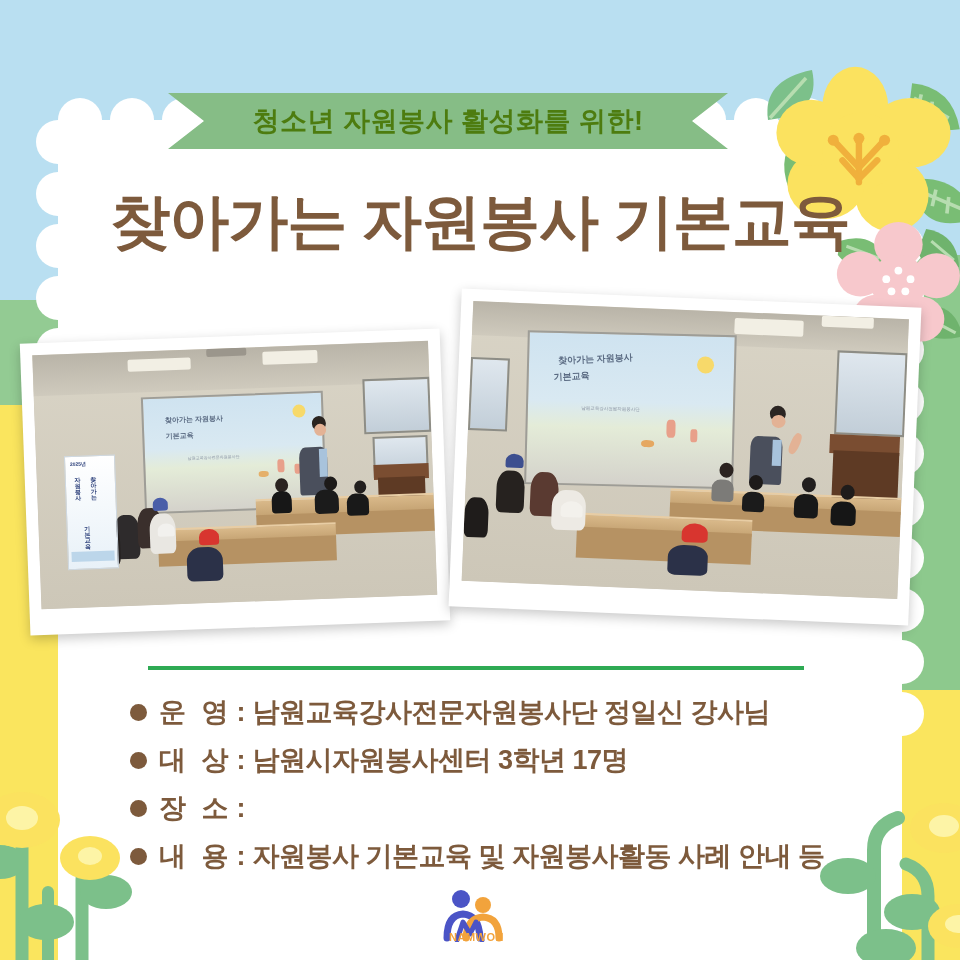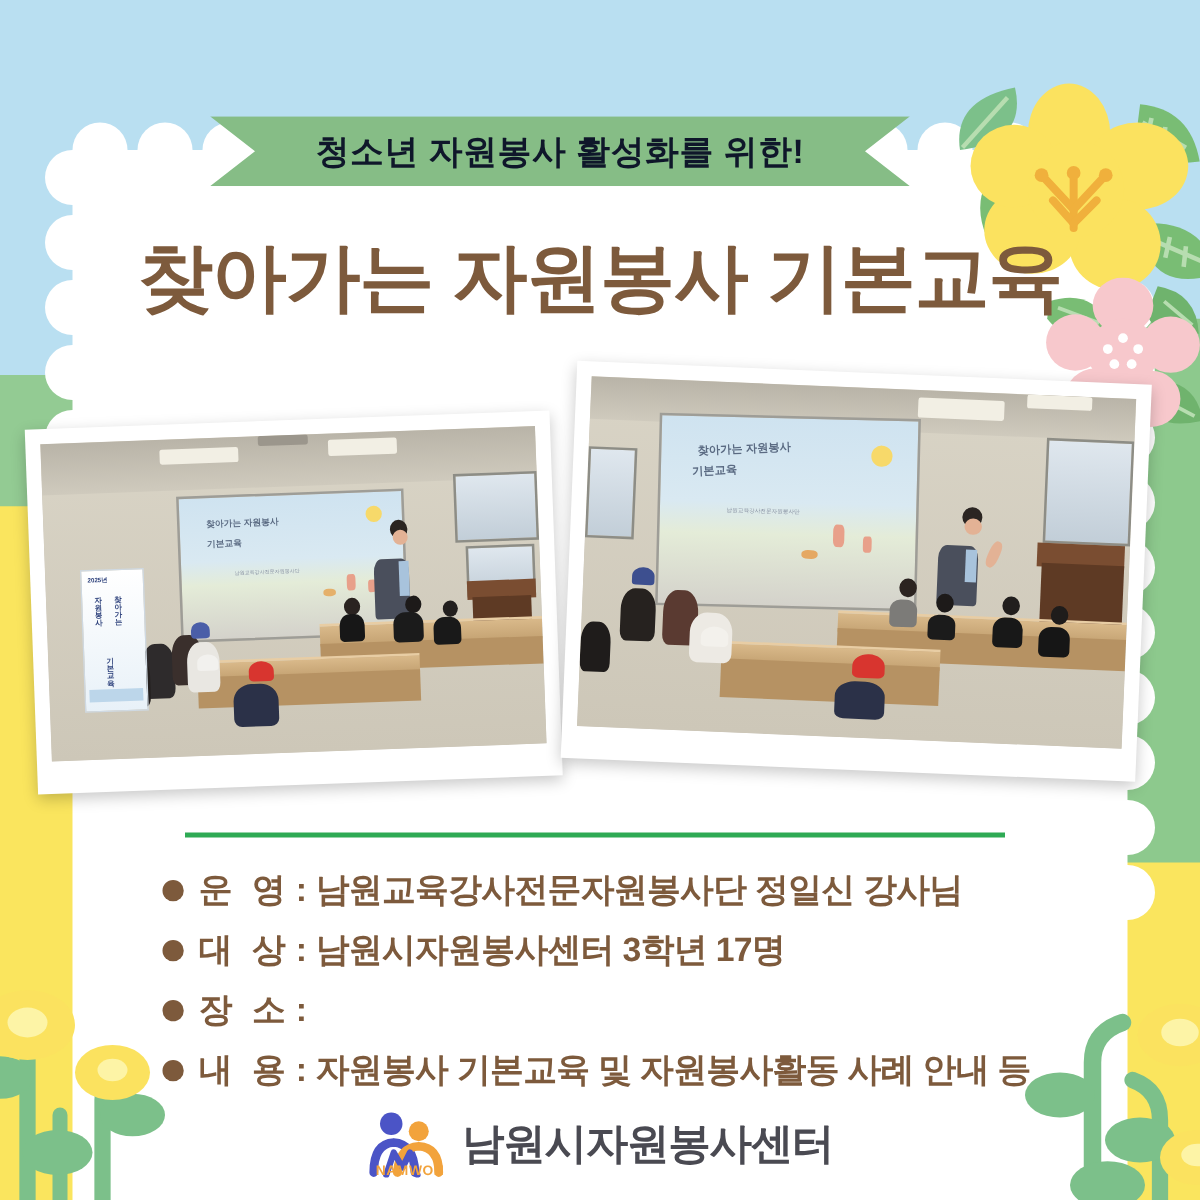--- a/index.html
+++ b/index.html
@@ -71,21 +71,21 @@
   }
   .ribbon-shape {
     position:absolute; inset:0;
     background:#86bd86;
     clip-path:polygon(0 0, 100% 0, calc(100% - 36px) 50%, 100% 100%,
                       0 100%, 36px 50%);
   }
   .ribbon-text {
     position:absolute; inset:0;
     display:flex; align-items:center; justify-content:center;
-    color:#0f172a;
+    color:#4d7c0f;
     font-size:27px; font-weight:bold; letter-spacing:0.5px;
     white-space:nowrap;
   }
 
   
   .main-title {
     position:absolute; left:0; top:182px; width:960px;
     text-align:center;
     color:#7d5a3c;
     font-size:60px;
@@ -550,16 +550,15 @@
     <div class="logo-mark">
       <svg width="62" height="54" viewBox="0 0 62 54">
         <circle cx="19" cy="11" r="9" fill="#4b54c6"></circle>
         <circle cx="41" cy="17" r="8" fill="#f2a33c"></circle>
         <path d="M5 50 q0 -23 16 -24 q16 1 17 24" stroke="#4b54c6" stroke-width="7" fill="none" stroke-linecap="round"></path>
         <path d="M24 50 q1 -20 17 -21 q16 1 16 21" stroke="#f2a33c" stroke-width="7" fill="none" stroke-linecap="round"></path>
         <path d="M15 52 L21 34 L28 46 L34 34 L40 52" stroke="#4b54c6" stroke-width="5" fill="none" stroke-linejoin="round" stroke-linecap="round"></path>
       </svg>
       <div class="logo-word">NAMWON</div>
     </div>
-    <div class="logo-text">남원시자원봉사센터</div>
   </div>
 
 </div>
 
 </body></html>

